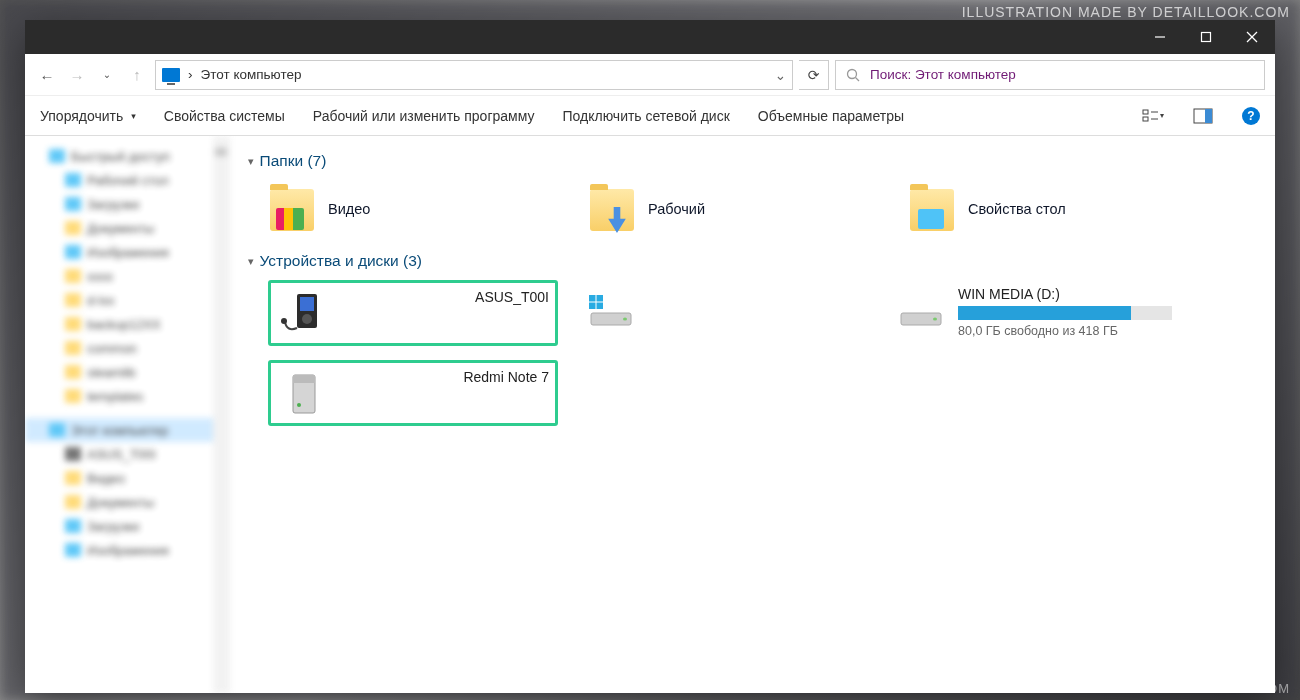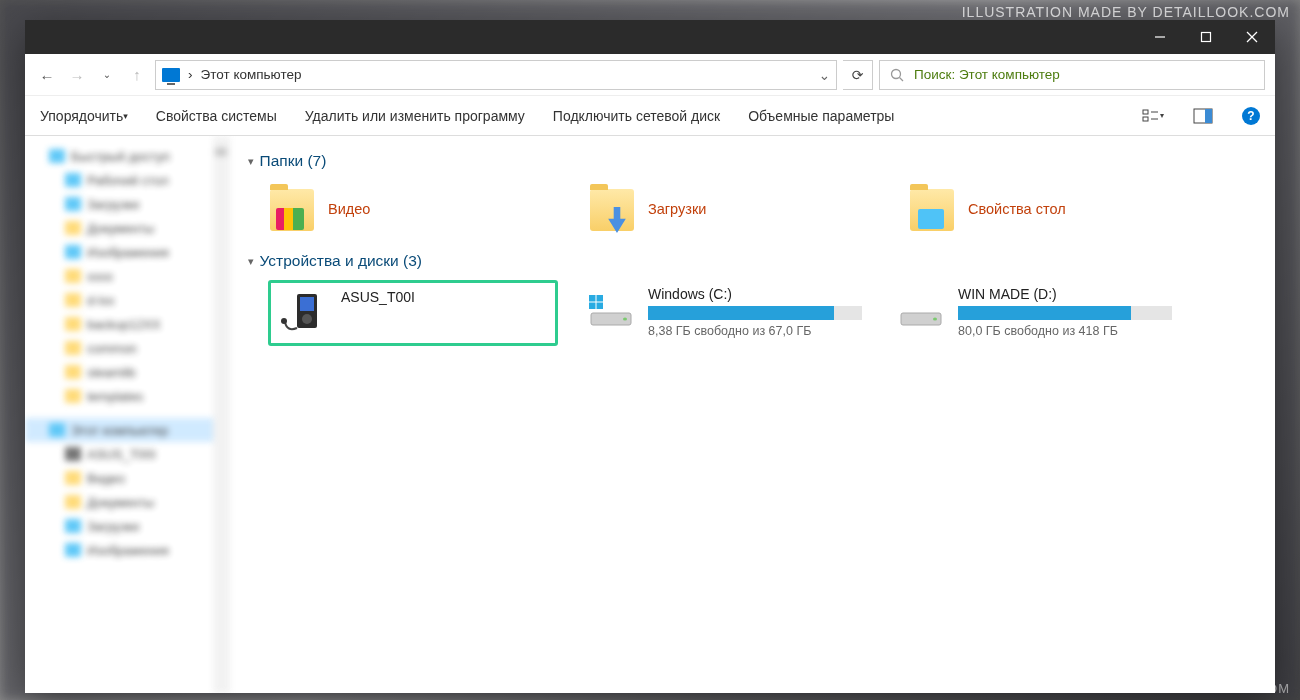--- a/index.html
+++ b/index.html
@@ -10,54 +10,54 @@
   .window{position:absolute;left:25px;top:20px;width:1250px;height:673px;background:#fff;box-shadow:0 10px 40px rgba(0,0,0,0.5);display:flex;flex-direction:column;}
   .titlebar{height:34px;background:#2b2b2b;display:flex;align-items:center;justify-content:flex-end;}
   .winctl{width:46px;height:34px;display:flex;align-items:center;justify-content:center;color:#fff;font-size:12px;}
   .addrbar{height:42px;display:flex;align-items:center;padding:0 10px;gap:6px;border-bottom:1px solid #eee;}
   .navarrow{width:24px;height:24px;display:flex;align-items:center;justify-content:center;color:#555;font-size:15px;}
   .navarrow.disabled{color:#bbb;}
   .pathbox{flex:1;height:30px;border:1px solid #ccc;display:flex;align-items:center;padding:0 6px;gap:8px;font-size:13.5px;color:#333;}
   .pathbox .monitor{width:18px;height:14px;background:#0078d4;border-radius:1px;position:relative;}
   .pathbox .monitor::after{content:"";position:absolute;bottom:-3px;left:5px;width:8px;height:2px;background:#666;}
   .refresh{width:30px;height:30px;display:flex;align-items:center;justify-content:center;border:1px solid #ccc;border-left:none;font-size:14px;color:#444;}
-  .searchbox{width:386px;height:30px;border:1px solid #ccc;display:flex;align-items:center;padding:8px 10px;gap:10px;color:#4d7c0f;font-size:13.5px;}
+  .searchbox{width:430px;height:30px;border:1px solid #ccc;display:flex;align-items:center;padding:8px 10px;gap:10px;color:#701a75;font-size:13.5px;}
   .toolbar{height:40px;border-bottom:1px solid #ddd;display:flex;align-items:center;padding:0 15px;gap:28px;font-size:14px;color:#333;}
-  .toolbar .item{display:flex;align-items:center;gap:0;white-space:nowrap;}
+  .toolbar .item{display:flex;align-items:center;gap:8px;white-space:nowrap;}
   .toolbar .spacer{flex:1;}
   .tbicon{width:22px;height:20px;display:flex;align-items:center;justify-content:center;color:#444;}
   .helpicon{width:18px;height:18px;border-radius:50%;background:#0078d4;color:#fff;font-size:12px;font-weight:bold;display:flex;align-items:center;justify-content:center;}
   .body{flex:1;display:flex;overflow:hidden;}
   .sidebar{width:205px;border-right:1px solid #eee;padding:8px 0;overflow:hidden;position:relative;filter:blur(3px);opacity:0.9;}
   .sbscroll{position:absolute;right:0;top:0;width:16px;height:100%;background:#f1f1f1;}
   .sbscroll .thumb{position:absolute;left:2px;top:12px;width:12px;height:8px;background:#c0c0c0;}
   .sbitem{display:flex;align-items:center;gap:6px;height:24px;padding-left:24px;font-size:13px;color:#333;}
   .sbitem.sel{background:#cce8ff;}
   .sbicon{width:16px;height:14px;background:#ffd76a;border-radius:1px;}
   .sbicon.blue{background:#4fc3f7;}
   .content{flex:1;padding:14px 18px;overflow:auto;}
   .section-head{display:flex;align-items:center;gap:6px;font-size:15.5px;color:#0a4b78;margin:2px 0 10px 0;}
   .section-head .chev{font-size:11px;color:#666;}
   .grid-folders{display:grid;grid-template-columns:repeat(3,310px);gap:8px 10px;margin-left:20px;}
-  .fitem{display:flex;align-items:center;gap:12px;height:58px;font-size:14.5px;color:#c2410c;}
+  .fitem{display:flex;align-items:center;gap:12px;height:58px;font-size:14.5px;color:#0f172a;}
   .ficon{width:48px;height:48px;position:relative;}
   .folder{position:absolute;inset:4px 2px 2px 2px;background:linear-gradient(#ffe9a8,#f9cf68);border-radius:3px;}
   .folder::before{content:"";position:absolute;top:-5px;left:0;width:18px;height:6px;background:#f3c659;border-radius:2px 2px 0 0;}
   .overlay{position:absolute;bottom:3px;left:8px;width:28px;height:22px;border-radius:2px;}
   .ov-video{background:linear-gradient(90deg,#e91e63 30%,#ffc107 30% 60%,#4caf50 60%);}
   .ov-doc{background:#fff;border:1px solid #ccc;box-shadow:inset 0 4px 0 #4a90e2;}
   .ov-dl{background:#4a90e2;clip-path:polygon(35% 0,65% 0,65% 45%,90% 45%,50% 100%,10% 45%,35% 45%);left:18px;bottom:0;width:22px;height:26px;}
   .ov-img{background:linear-gradient(#87ceeb 60%,#8bc34a 60%);border:1px solid #fff;}
   .ov-music{background:#4a90e2;clip-path:polygon(40% 5%,55% 0,55% 70%,70% 75%,65% 95%,40% 100%,25% 90%,25% 75%,40% 70%);width:20px;height:30px;left:14px;bottom:2px;}
   .ov-3d{background:#29b6f6;clip-path:polygon(50% 0,100% 25%,100% 75%,50% 100%,0 75%,0 25%);width:22px;height:24px;left:14px;bottom:2px;}
   .ov-desk{background:#4fc3f7;left:10px;bottom:4px;width:26px;height:20px;}
   .grid-drives{margin-left:20px;margin-top:4px;}
   .drive-row{display:flex;gap:20px;margin-bottom:14px;}
   .drive{display:flex;align-items:flex-start;gap:12px;width:290px;padding:6px;}
-  .drive.hl{border:3px solid #2ecc8f;border-radius:3px;}
+  .drive.hl{border:3px solid #2ecc8f;border-radius:3px;text-align:right;}
   .dicon{width:52px;height:48px;display:flex;align-items:center;justify-content:center;}
   .dinfo{flex:1;display:flex;flex-direction:column;gap:4px;font-size:14px;color:#222;}
   .bar{height:14px;background:#e5e5e5;}
   .barfill{height:100%;background:#26a0da;}
   .dsub{font-size:12.5px;color:#666;}
   .statusbar{height:26px;border-top:1px solid #ddd;display:flex;align-items:center;padding:0 12px;font-size:12.5px;color:#444;}
   .statusbar .spacer{flex:1;}
   .viewbtn{width:22px;height:18px;display:flex;align-items:center;justify-content:center;color:#555;margin-left:4px;}
   svg{display:block;}
 </style>
@@ -111,21 +111,21 @@
       <span>Поиск: Этот компьютер</span>
     </div>
   </div>
 
   <div class="toolbar">
     <div class="item">
         <span>Упорядочить</span>
         <span style="font-size:9px;">▾</span>
       </div>
     <div class="item">Свойства системы</div>
-    <div class="item">Удалить или изменить программу</div>
+    <div class="item">Рабочий или изменить программу</div>
     <div class="item">Подключить сетевой диск</div>
     <div class="item">Объемные параметры</div>
     <div class="spacer"></div>
     <div class="tbicon">
       <svg width="20" height="16">
           <rect x="1" y="2" width="5" height="4" fill="none" stroke="#444"></rect>
           <rect x="1" y="9" width="5" height="4" fill="none" stroke="#444"></rect>
           <line x1="9" y1="4" x2="18" y2="4" stroke="#444"></line>
           <line x1="9" y1="11" x2="18" y2="11" stroke="#444"></line>
         </svg>
@@ -227,21 +227,21 @@
               <div class="folder"></div>
               <div class="overlay ov-video"></div>
             </div>
             <span>Видео</span>
           </div>
         <div class="fitem">
             <div class="ficon">
               <div class="folder"></div>
               <div class="overlay ov-dl"></div>
             </div>
-            <span>Загрузки</span>
+            <span>Рабочий</span>
           </div>
         <div class="fitem">
             <div class="ficon">
               <div class="folder"></div>
               <div class="overlay ov-desk"></div>
             </div>
             <span>Свойства стол</span>
           </div>
       </div>
 
@@ -269,42 +269,49 @@
           <div class="drive">
             <div class="dicon">
               <svg width="50" height="42">
                   <rect x="6" y="24" width="40" height="12" rx="2" fill="#d0d0d0" stroke="#aaa"></rect>
                   <ellipse cx="40" cy="30" rx="2" ry="1.5" fill="#7bc96f"></ellipse>
                   <rect x="4" y="6" width="14" height="14" fill="#29abe2"></rect>
                   <line x1="11" y1="6" x2="11" y2="20" stroke="#fff" stroke-width="1"></line>
                   <line x1="4" y1="13" x2="18" y2="13" stroke="#fff" stroke-width="1"></line>
                 </svg>
             </div>
-            <div class="dinfo">
-              <span>Windows (C:)</span>
-              <div class="bar">
-                  <div class="barfill" style="width:87%"></div>
-                </div>
-              <span class="dsub">8,38 ГБ свободно из 67,0 ГБ</span>
-            </div>
           </div>
           <div class="drive">
             <div class="dicon">
               <svg width="50" height="42">
                   <rect x="6" y="24" width="40" height="12" rx="2" fill="#d0d0d0" stroke="#aaa"></rect>
                   <ellipse cx="40" cy="30" rx="2" ry="1.5" fill="#7bc96f"></ellipse>
                 </svg>
             </div>
             <div class="dinfo">
-              <span>WIN MADE (D:)</span>
+              <span>WIN MEDIA (D:)</span>
               <div class="bar">
                   <div class="barfill" style="width:81%"></div>
                 </div>
               <span class="dsub">80,0 ГБ свободно из 418 ГБ</span>
             </div>
           </div>
         </div>
+        <div class="drive-row">
+          <div class="drive hl">
+            <div class="dicon">
+              <svg width="44" height="48">
+                  <rect x="12" y="6" width="22" height="38" rx="2" fill="#d5d5d5" stroke="#999"></rect>
+                  <rect x="12" y="6" width="22" height="8" fill="#bbb"></rect>
+                  <circle cx="18" cy="36" r="2" fill="#4caf50"></circle>
+                </svg>
+            </div>
+            <div class="dinfo">
+                <span>Redmi Note 7</span>
+              </div>
+          </div>
+        </div>
       </div>
     </div>
   </div>
 
 
 </div>
 
 </body></html>

